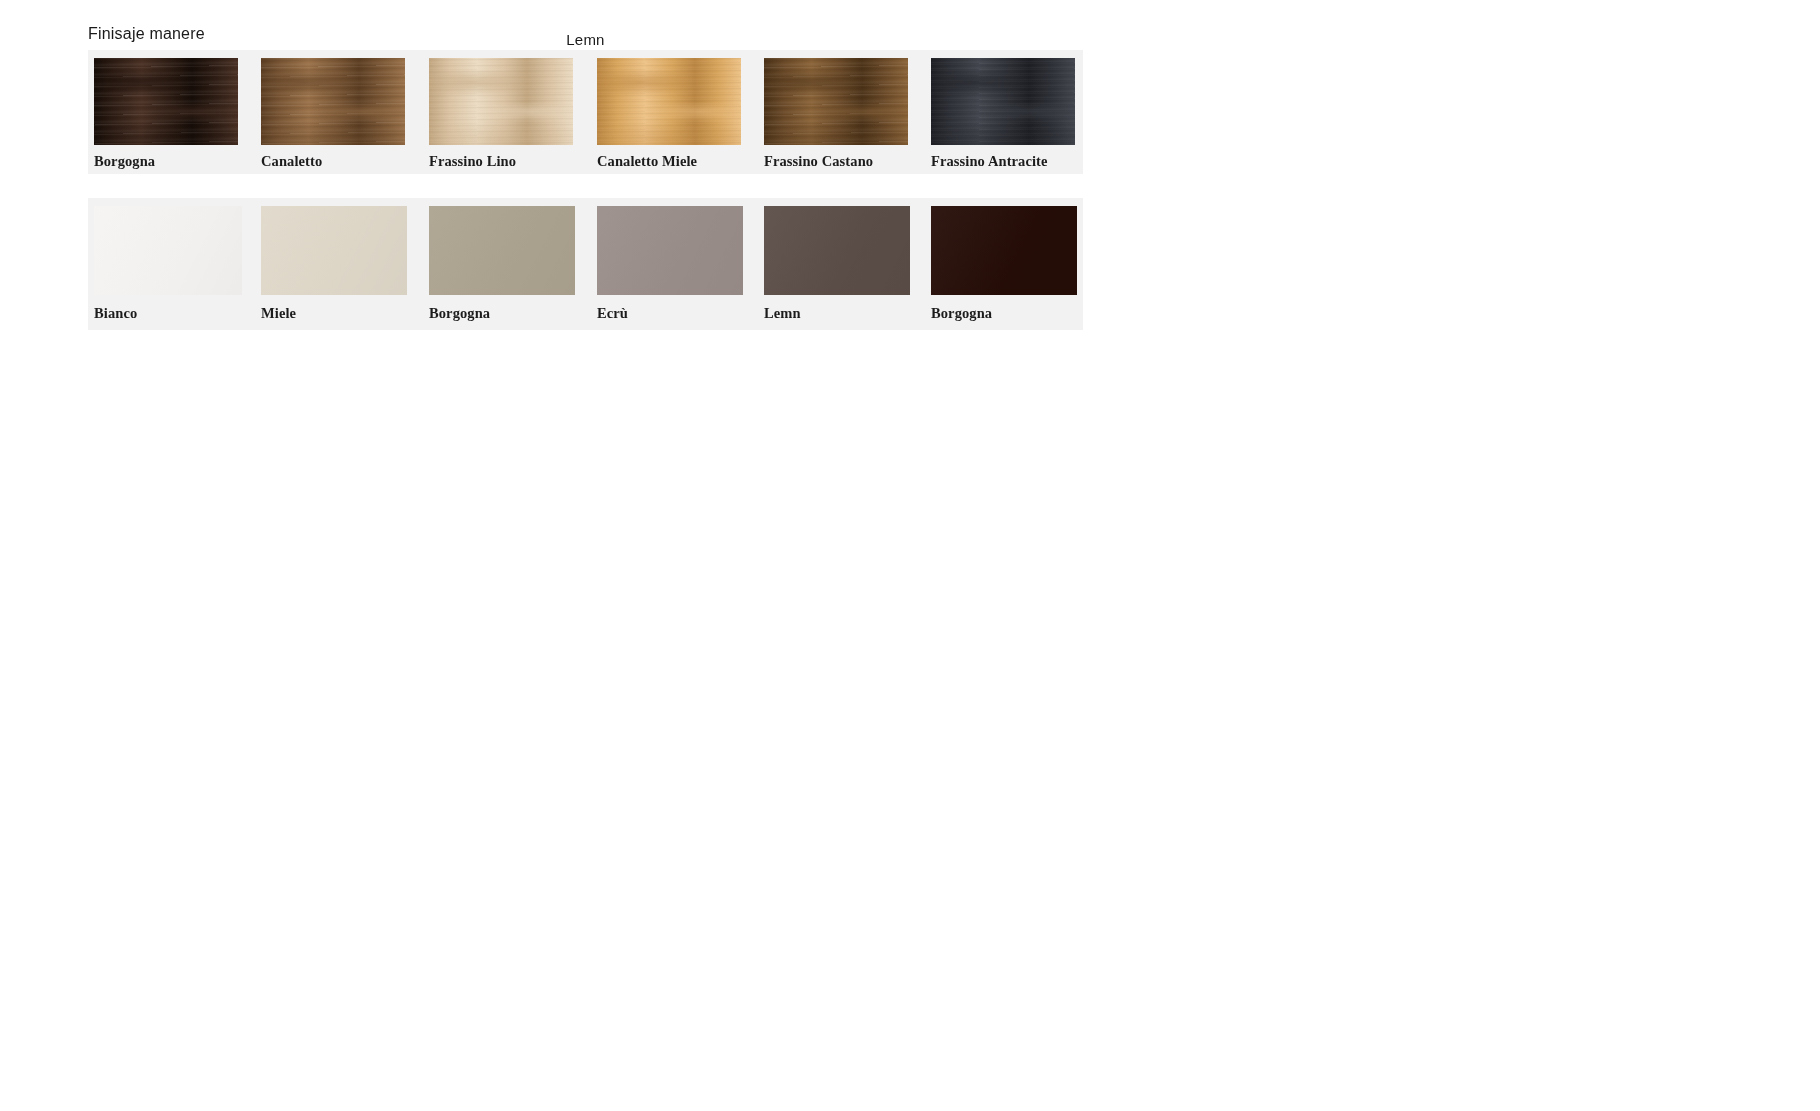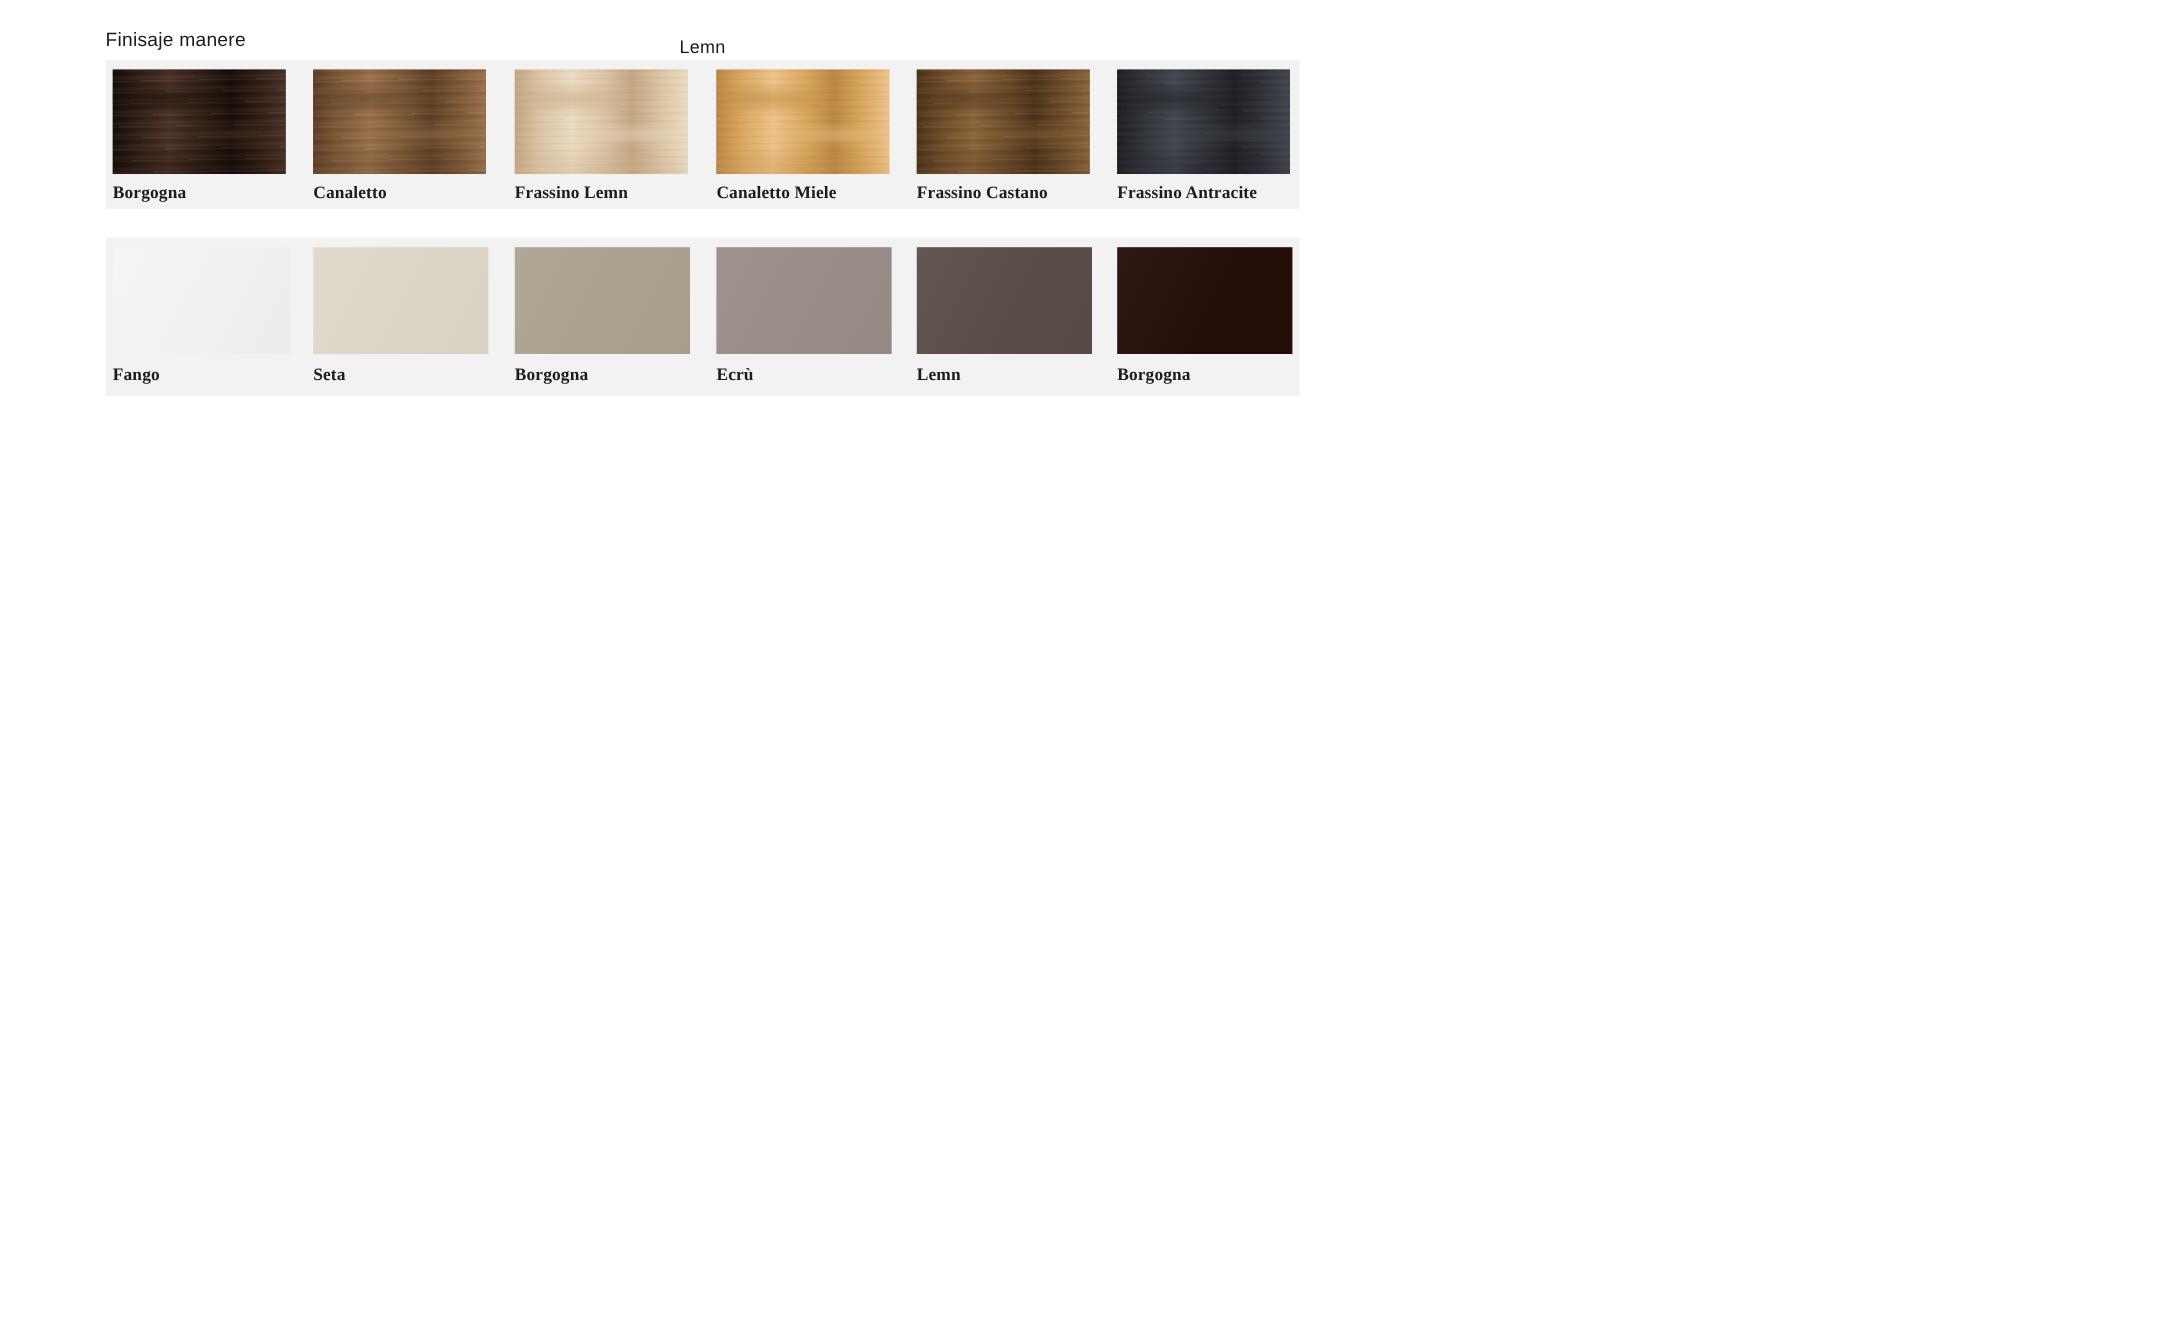--- a/index.html
+++ b/index.html
@@ -132,21 +132,21 @@
           <div class="grain coarse"></div>
           <div class="knots" style="background: radial-gradient(70% 22% at 30% 28%, rgba(93, 63, 35, 0.533) 0%, transparent 72%), radial-gradient(58% 16% at 72% 62%, rgba(154, 113, 73, 0.467) 0%, transparent 75%), radial-gradient(90% 30% at 50% 95%, rgba(93, 63, 35, 0.333) 0%, transparent 80%);"></div>
         </div>
         <div class="chip-label">Canaletto</div>
       </div>
       <div class="swatch-cell" style="left: 341px;">
         <div class="chip wood" style="background: linear-gradient(90deg, rgb(195, 167, 129) 0%, rgb(220, 196, 164) 14%, rgb(236, 220, 195) 33%, rgb(220, 196, 164) 52%, rgb(195, 167, 129) 68%, rgb(220, 196, 164) 84%, rgb(236, 220, 195) 100%) rgb(220, 196, 164);">
           <div class="grain"></div>
           <div class="knots" style="background: radial-gradient(70% 22% at 30% 28%, rgba(195, 167, 129, 0.533) 0%, transparent 72%), radial-gradient(58% 16% at 72% 62%, rgba(236, 220, 195, 0.467) 0%, transparent 75%), radial-gradient(90% 30% at 50% 95%, rgba(195, 167, 129, 0.333) 0%, transparent 80%);"></div>
         </div>
-        <div class="chip-label">Frassino Lemn</div>
+        <div class="chip-label">Frassino Lino</div>
       </div>
       <div class="swatch-cell" style="left: 509px;">
         <div class="chip wood" style="background: linear-gradient(90deg, rgb(188, 135, 67) 0%, rgb(217, 166, 93) 14%, rgb(238, 195, 136) 33%, rgb(217, 166, 93) 52%, rgb(188, 135, 67) 68%, rgb(217, 166, 93) 84%, rgb(238, 195, 136) 100%) rgb(217, 166, 93);">
           <div class="grain"></div>
           <div class="knots" style="background: radial-gradient(70% 22% at 30% 28%, rgba(188, 135, 67, 0.533) 0%, transparent 72%), radial-gradient(58% 16% at 72% 62%, rgba(238, 195, 136, 0.467) 0%, transparent 75%), radial-gradient(90% 30% at 50% 95%, rgba(188, 135, 67, 0.333) 0%, transparent 80%);"></div>
         </div>
         <div class="chip-label">Canaletto Miele</div>
       </div>
       <div class="swatch-cell" style="left: 676px;">
         <div class="chip wood" style="background: linear-gradient(90deg, rgb(76, 51, 24) 0%, rgb(107, 74, 40) 14%, rgb(138, 99, 56) 33%, rgb(107, 74, 40) 52%, rgb(76, 51, 24) 68%, rgb(107, 74, 40) 84%, rgb(138, 99, 56) 100%) rgb(107, 74, 40);">
@@ -161,25 +161,25 @@
           <div class="knots" style="background: radial-gradient(70% 22% at 30% 28%, rgba(29, 31, 36, 0.533) 0%, transparent 72%), radial-gradient(58% 16% at 72% 62%, rgba(67, 70, 78, 0.467) 0%, transparent 75%), radial-gradient(90% 30% at 50% 95%, rgba(29, 31, 36, 0.333) 0%, transparent 80%);"></div>
         </div>
         <div class="chip-label">Frassino Antracite</div>
       </div>
     </div>
 
 
   <div class="panel row-lac" id="panel-lac">
       <div class="swatch-cell" style="left: 6px;">
         <div class="chip lac" style="background: linear-gradient(117deg, rgba(255, 255, 255, 0.05) 0%, rgba(0, 0, 0, 0.016) 60%, rgba(0, 0, 0, 0.035) 100%) rgb(246, 244, 243); width: 148px; left: 0px;"></div>
-        <div class="chip-label" style="left: 0px;">Fango</div>
+        <div class="chip-label" style="left: 0px;">Bianco</div>
       </div>
       <div class="swatch-cell" style="left: 173px;">
         <div class="chip lac" style="background: linear-gradient(117deg, rgba(255, 255, 255, 0.05) 0%, rgba(0, 0, 0, 0.016) 60%, rgba(0, 0, 0, 0.035) 100%) rgb(224, 217, 202);"></div>
-        <div class="chip-label">Seta</div>
+        <div class="chip-label">Miele</div>
       </div>
       <div class="swatch-cell" style="left: 341px;">
         <div class="chip lac" style="background: linear-gradient(117deg, rgba(255, 255, 255, 0.05) 0%, rgba(0, 0, 0, 0.016) 60%, rgba(0, 0, 0, 0.035) 100%) rgb(172, 163, 144);"></div>
         <div class="chip-label">Borgogna</div>
       </div>
       <div class="swatch-cell" style="left: 509px;">
         <div class="chip lac" style="background: linear-gradient(117deg, rgba(255, 255, 255, 0.05) 0%, rgba(0, 0, 0, 0.016) 60%, rgba(0, 0, 0, 0.035) 100%) rgb(154, 142, 138);"></div>
         <div class="chip-label">Ecrù</div>
       </div>
       <div class="swatch-cell" style="left: 676px;">

